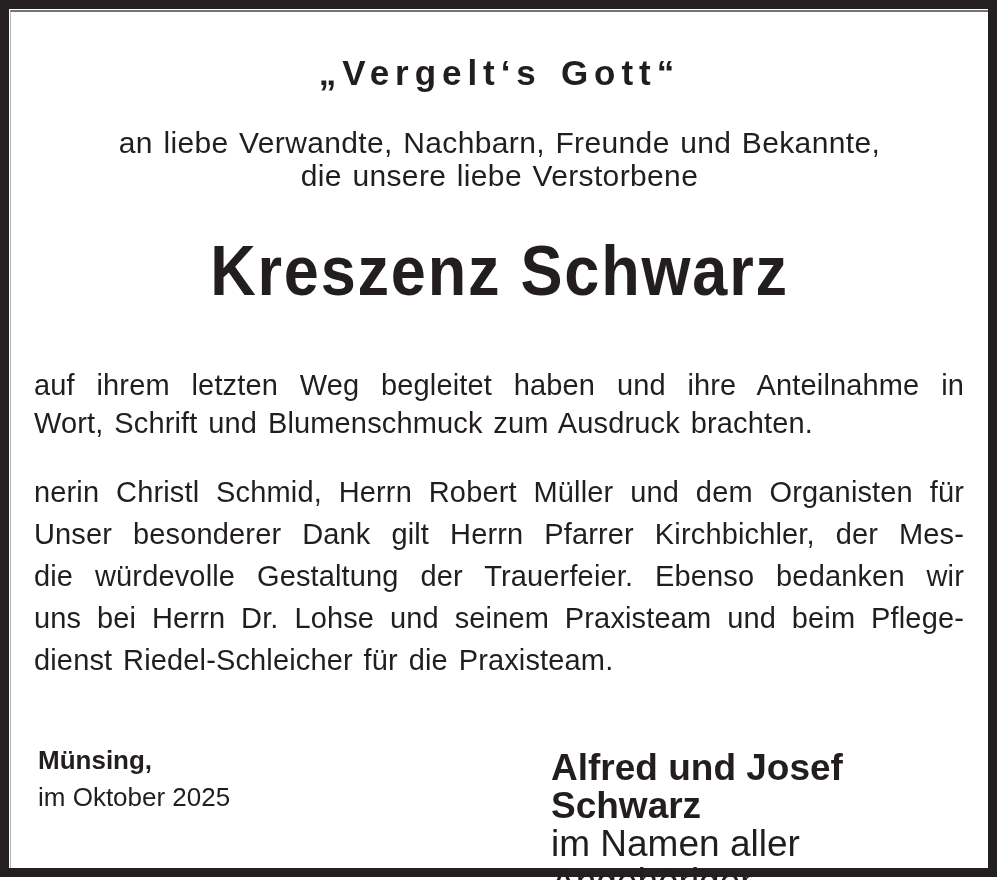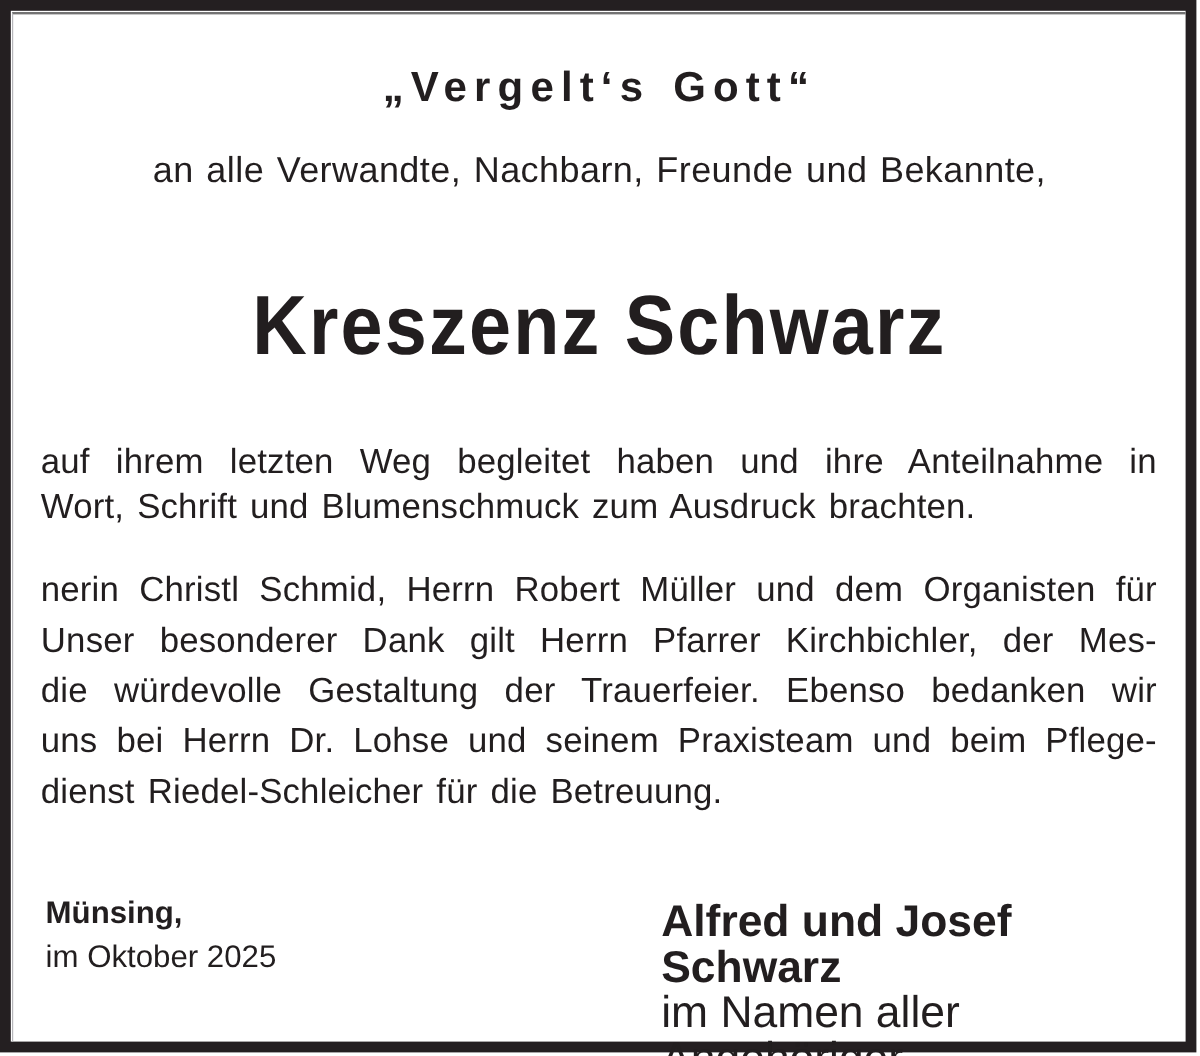--- a/index.html
+++ b/index.html
@@ -109,36 +109,37 @@
 </style>
 </head>
 <body>
 
 <div class="frame">
   <div class="inner">
 
     <div class="quote-title">„Vergelt‘s Gott“</div>
 
     <div class="intro">
-      <div>an alle Verwandte, Nachbarn, Freunde und Bekannte,</div>
+      <div>an liebe Verwandte, Nachbarn, Freunde und Bekannte,</div>
+      <div>die unsere liebe Verstorbene</div>
     </div>
 
     <div class="deceased-name">Kreszenz Schwarz</div>
 
     <div class="para para-1">
       <div class="jl">auf ihrem letzten Weg begleitet haben und ihre Anteilnahme in</div>
       <div class="ll">Wort, Schrift und Blumenschmuck zum Ausdruck brachten.</div>
     </div>
 
     <div class="para para-2">
       <div class="jl">nerin Christl Schmid, Herrn Robert Müller und dem Organisten für</div>
       <div class="jl">Unser besonderer Dank gilt Herrn Pfarrer Kirchbichler, der Mes-</div>
       <div class="jl">die würdevolle Gestaltung der Trauerfeier. Ebenso bedanken wir</div>
       <div class="jl">uns bei Herrn Dr. Lohse und seinem Praxisteam und beim Pflege-</div>
-      <div class="ll">dienst Riedel-Schleicher für die Betreuung.</div>
+      <div class="ll">dienst Riedel-Schleicher für die Praxisteam.</div>
     </div>
 
     <div class="footer-left">
       <div class="bold">Münsing,</div>
       <div>im Oktober 2025</div>
     </div>
 
     <div class="footer-right">
       <div class="bold">Alfred und Josef Schwarz</div>
       <div>im Namen aller Angehöriger</div>

